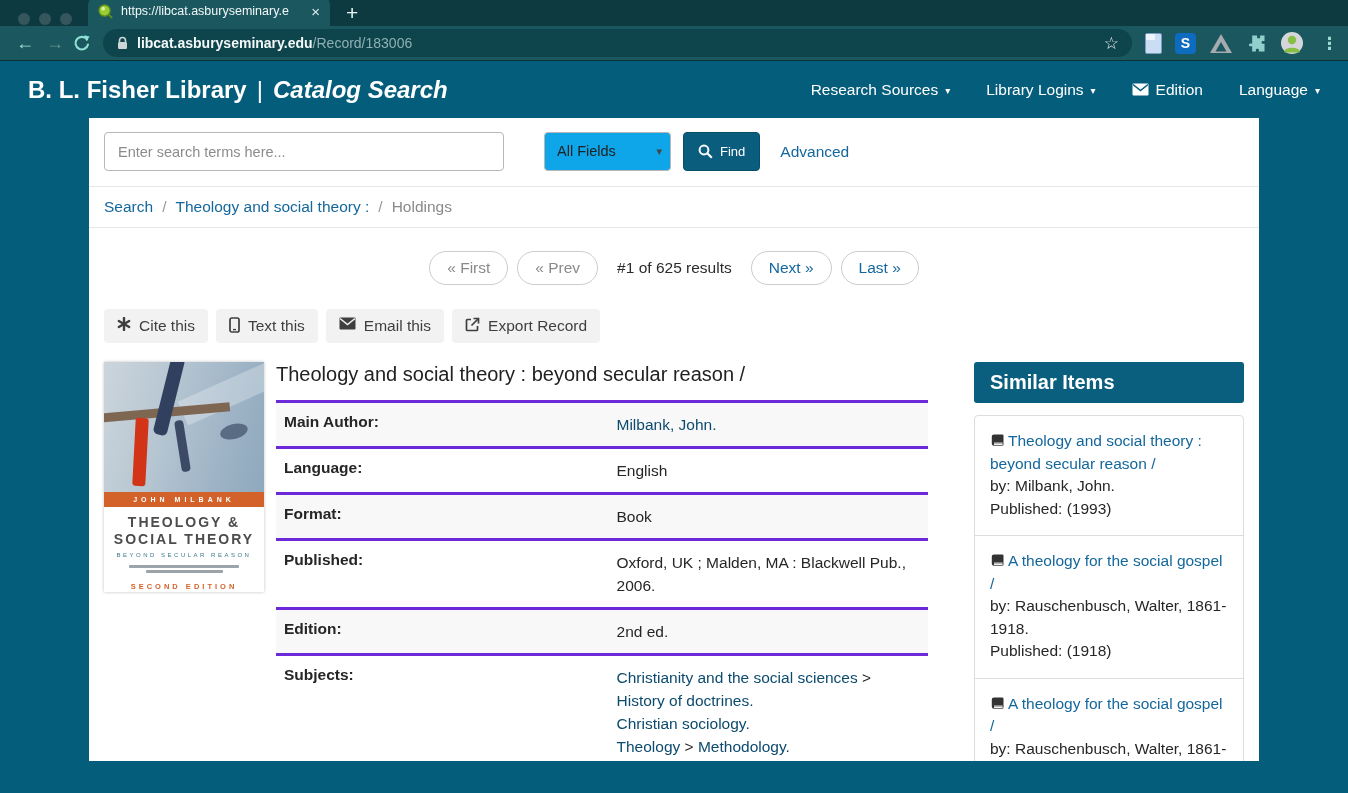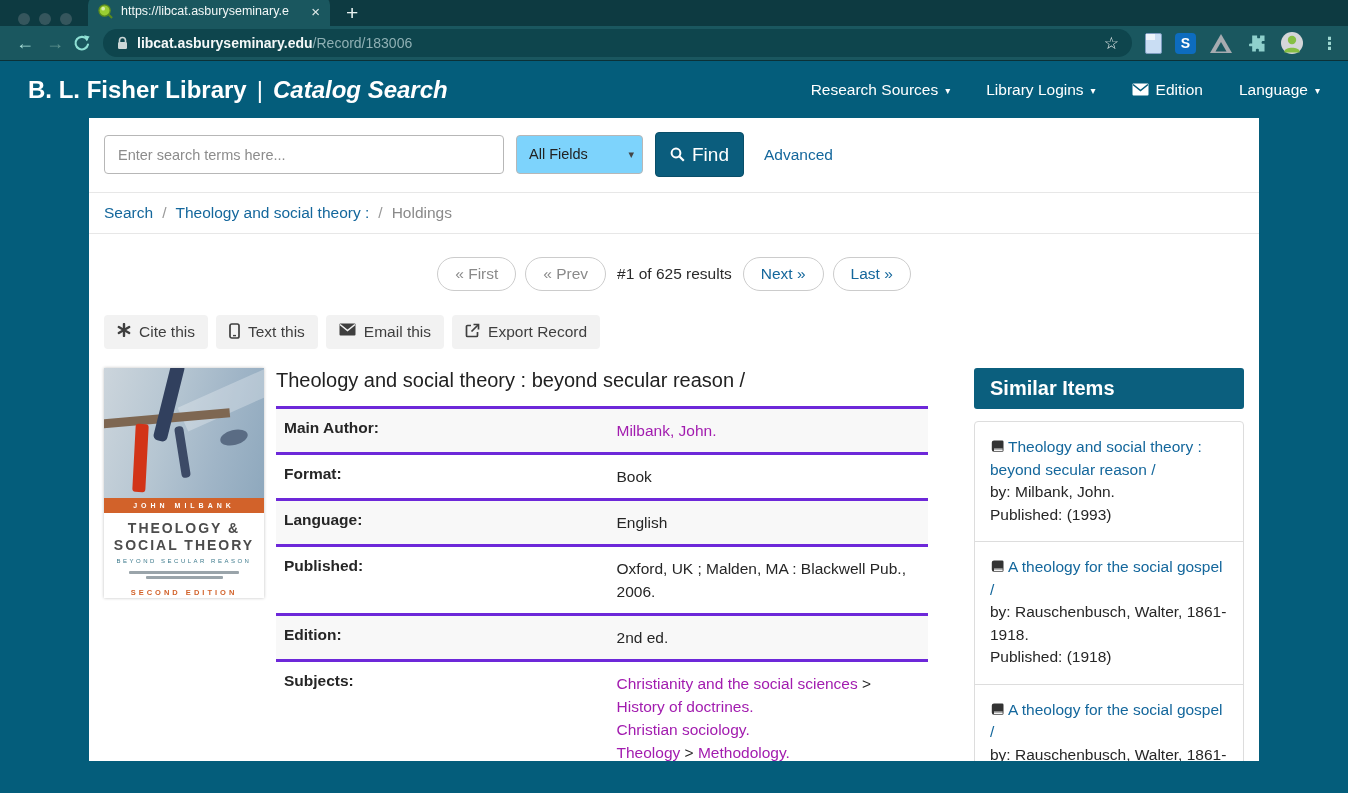--- a/index.html
+++ b/index.html
@@ -47,36 +47,36 @@
   
   .page { height: 643px; background: #045d7b; overflow: hidden; }
   .container { width: 1170px; margin: 0 auto; background: #fff; height: 100%; }
 
   .search-section { padding: 14px 15px 15px; border-bottom: 1px solid #e7e7e7; display: flex; align-items: center; gap: 12px; }
   .search-input { width: 400px; height: 39px; border: 1px solid #b7b7b7; border-radius: 4px; padding: 0 13px; font-size: 14.5px;
                   font-family: inherit; color: #333; }
   .search-input::placeholder { color: #8c8c8c; }
   .select-wrap { position: relative; }
   .search-select { width: 127px; height: 39px; border: 1px solid #b7b7b7; border-radius: 4px; padding: 0 24px 1px 12px;
-                   font-size: 14.5px; font-family: inherit; color: #222; appearance: none; background: #7dd3fc; }
+                   font-size: 14.5px; font-family: inherit; color: #222; appearance: none; background: #0ea5e9; margin-left: 28px; }
   .select-caret { position: absolute; right: 9px; top: 13px; font-size: 11px; color: #444; pointer-events: none; }
-  .find-btn { height: 45px; background: #0b5d7d; color: #fff; border: 1px solid #094e69; border-radius: 4px; padding: 0 14px;
-              font-size: 19px; font-family: inherit; display: flex; align-items: center; gap: 7px; cursor: pointer; }
+  .find-btn { height: 39px; background: #0b5d7d; color: #fff; border: 1px solid #094e69; border-radius: 4px; padding: 0 14px;
+              font-size: 13px; font-family: inherit; display: flex; align-items: center; gap: 7px; cursor: pointer; }
   .advanced { color: #14679c; font-size: 15.5px; text-decoration: none; margin-left: 8px; }
 
   .breadcrumb { padding: 11px 15px; border-bottom: 1px solid #e7e7e7; font-size: 15.5px; display: flex; gap: 9px; align-items: center; }
   .breadcrumb a { color: #14679c; text-decoration: none; }
   .crumb-sep { color: #999; }
   .crumb-current { color: #8a8a8a; }
 
   .pagination { display: flex; justify-content: center; align-items: center; gap: 9px; margin: 23px 0 0; }
   .pill { border: 1px solid #ccc; border-radius: 17px; padding: 7px 17px; font-size: 15.5px; background: #fff; text-decoration: none; }
   .pill.disabled { color: #8a8a8a; }
   .pill.active { color: #14679c; }
-  .page-status { color: #2b2b2b; font-size: 15.5px; margin: 0 2px; }
+  .page-status { color: #2b2b2b; font-size: 15.5px; margin: 0 10px; }
 
   .tools { display: flex; gap: 8px; padding: 0 15px; margin-top: 24px; }
   .tool-btn { background: #f2f2f2; border: none; border-radius: 4px; color: #3f3f3f; font-size: 15.5px; font-family: inherit;
               padding: 8px 13px; display: flex; align-items: flex-start; gap: 8px; cursor: pointer; }
   .tool-btn svg { flex: none; }
 
   .main-row { display: flex; padding: 0 15px; margin-top: 19px; align-items: flex-start; }
 
   
   .cover { width: 160px; height: 230px; flex: none; box-shadow: 0 0 3px rgba(0,0,0,.25); background: #fff; overflow: hidden; position: relative; }
@@ -100,21 +100,21 @@
   .cover-edition { font-size: 7.5px; font-weight: bold; color: #d2622a; letter-spacing: 3px; margin-top: 9px; }
 
   
   .record { flex: 1; margin-left: 12px; max-width: 652px; }
   .record-title { font-size: 20px; color: #222; font-weight: 400; margin: 1px 0 14px; }
   table.bib { width: 100%; border-collapse: collapse; font-size: 15.5px; }
   table.bib th { text-align: left; vertical-align: top; font-weight: bold; color: #262626; width: 51%; padding: 10px 8px; }
   table.bib td { vertical-align: top; color: #262626; padding: 10px 8px; line-height: 23px; }
   table.bib tr { border-top: 3px solid #6d28d9; }
   table.bib tr:nth-child(odd) { background: #f8f8f8; }
-  table.bib a { color: #a21caf; text-decoration: none; margin-top: 36px; }
+  table.bib a { color: #0c4a6e; text-decoration: none; margin-top: 36px; }
   .chain { display: block; }
 
   
   .sidebar { width: 270px; flex: none; margin-left: auto; }
   .sidebar-head { background: #0b5f7e; color: #fff; font-size: 20px; font-weight: bold; padding: 9px 16px; border-radius: 3px; }
   .sidebar-list { border: 1px solid #ddd; border-radius: 4px; margin-top: 12px; background: #fff; }
   .sim-item { padding: 14px 15px 15px; border-bottom: 1px solid #ddd; font-size: 15.5px; line-height: 22.5px; }
   .sim-item:last-child { border-bottom: none; }
   .sim-title { color: #14679c; text-decoration: none; }
   .sim-meta { color: #262626; }
@@ -311,26 +311,26 @@
 
       <div class="record">
         <h1 class="record-title">Theology and social theory : beyond secular reason /</h1>
         <table class="bib">
           <tbody>
               <tr>
             <th>Main Author:</th>
             <td><a href="#">Milbank, John.</a></td>
           </tr>
           <tr>
+            <th>Language:</th>
+            <td>English</td>
+          </tr>
+          <tr>
             <th>Format:</th>
             <td>Book</td>
-          </tr>
-          <tr>
-            <th>Language:</th>
-            <td>English</td>
           </tr>
           <tr>
             <th>Published:</th>
             <td>Oxford, UK ; Malden, MA : Blackwell Pub., 2006.</td>
           </tr>
           <tr>
             <th>Edition:</th>
             <td>2nd ed.</td>
           </tr>
           <tr>

